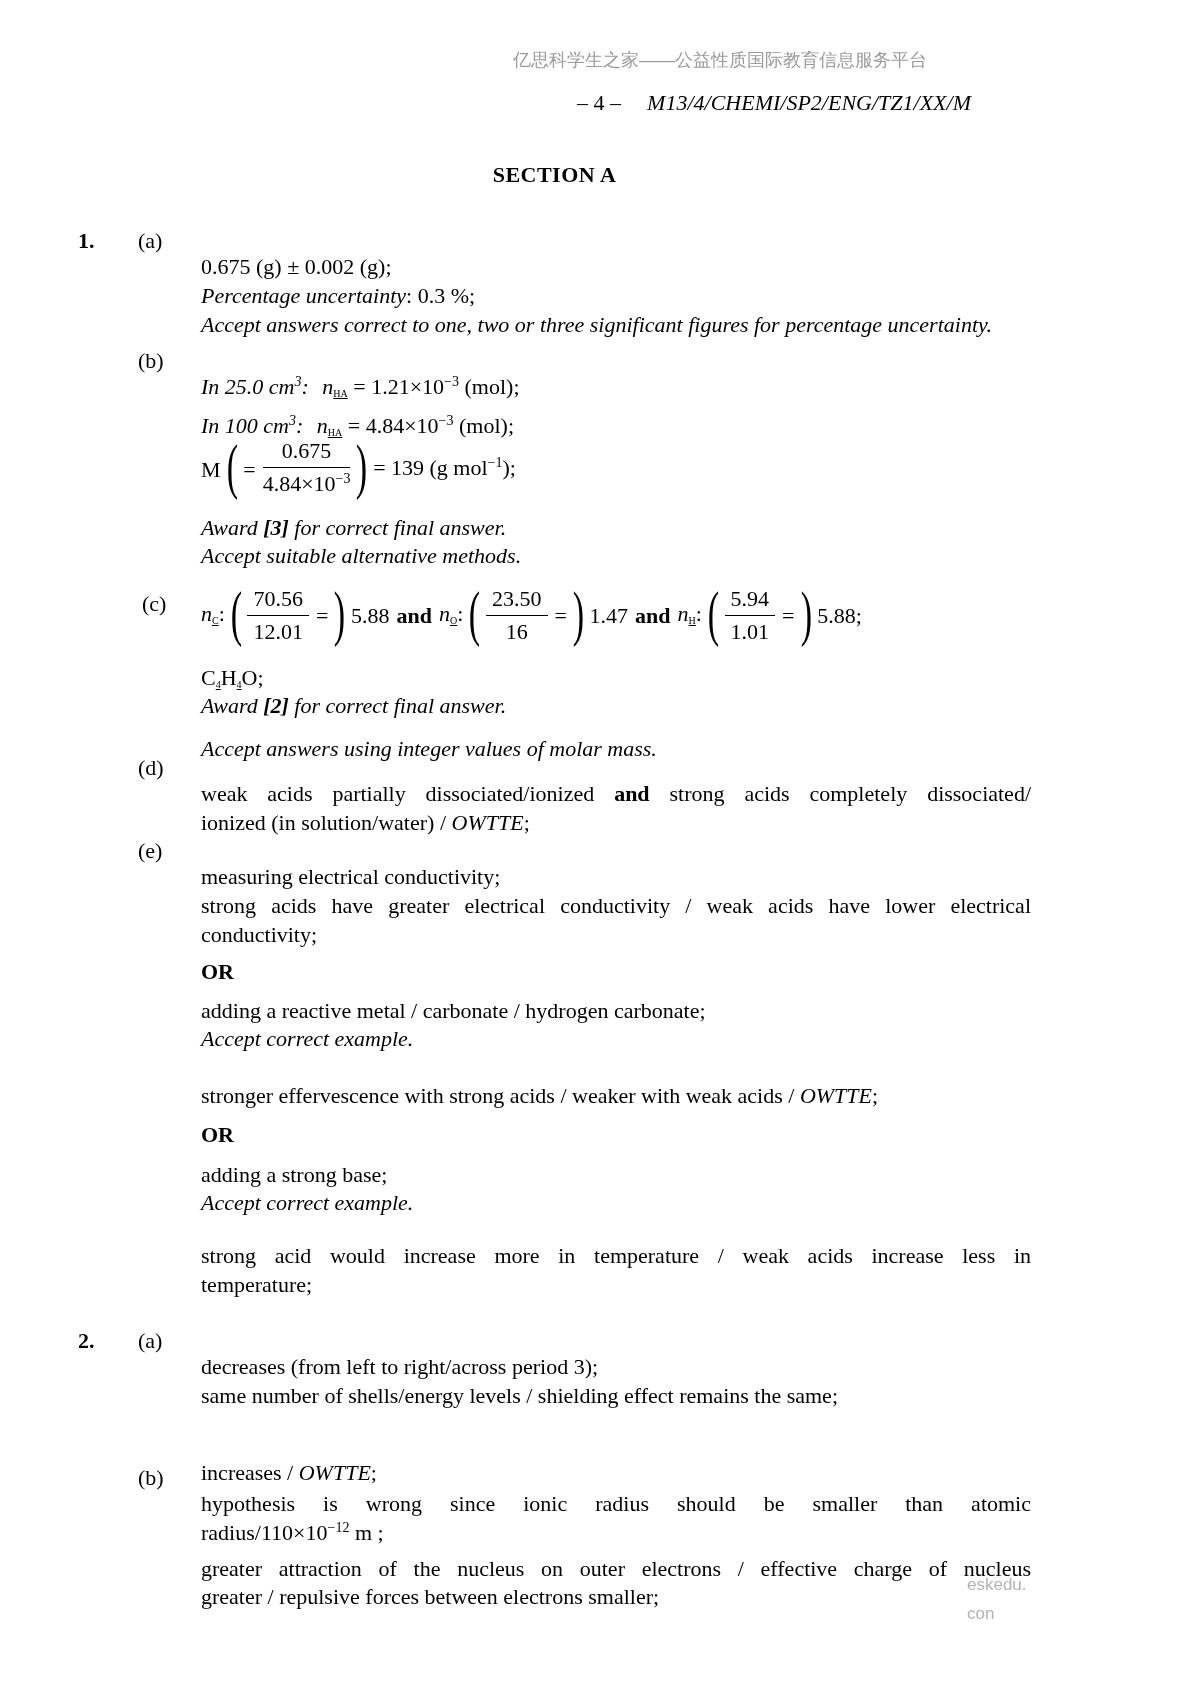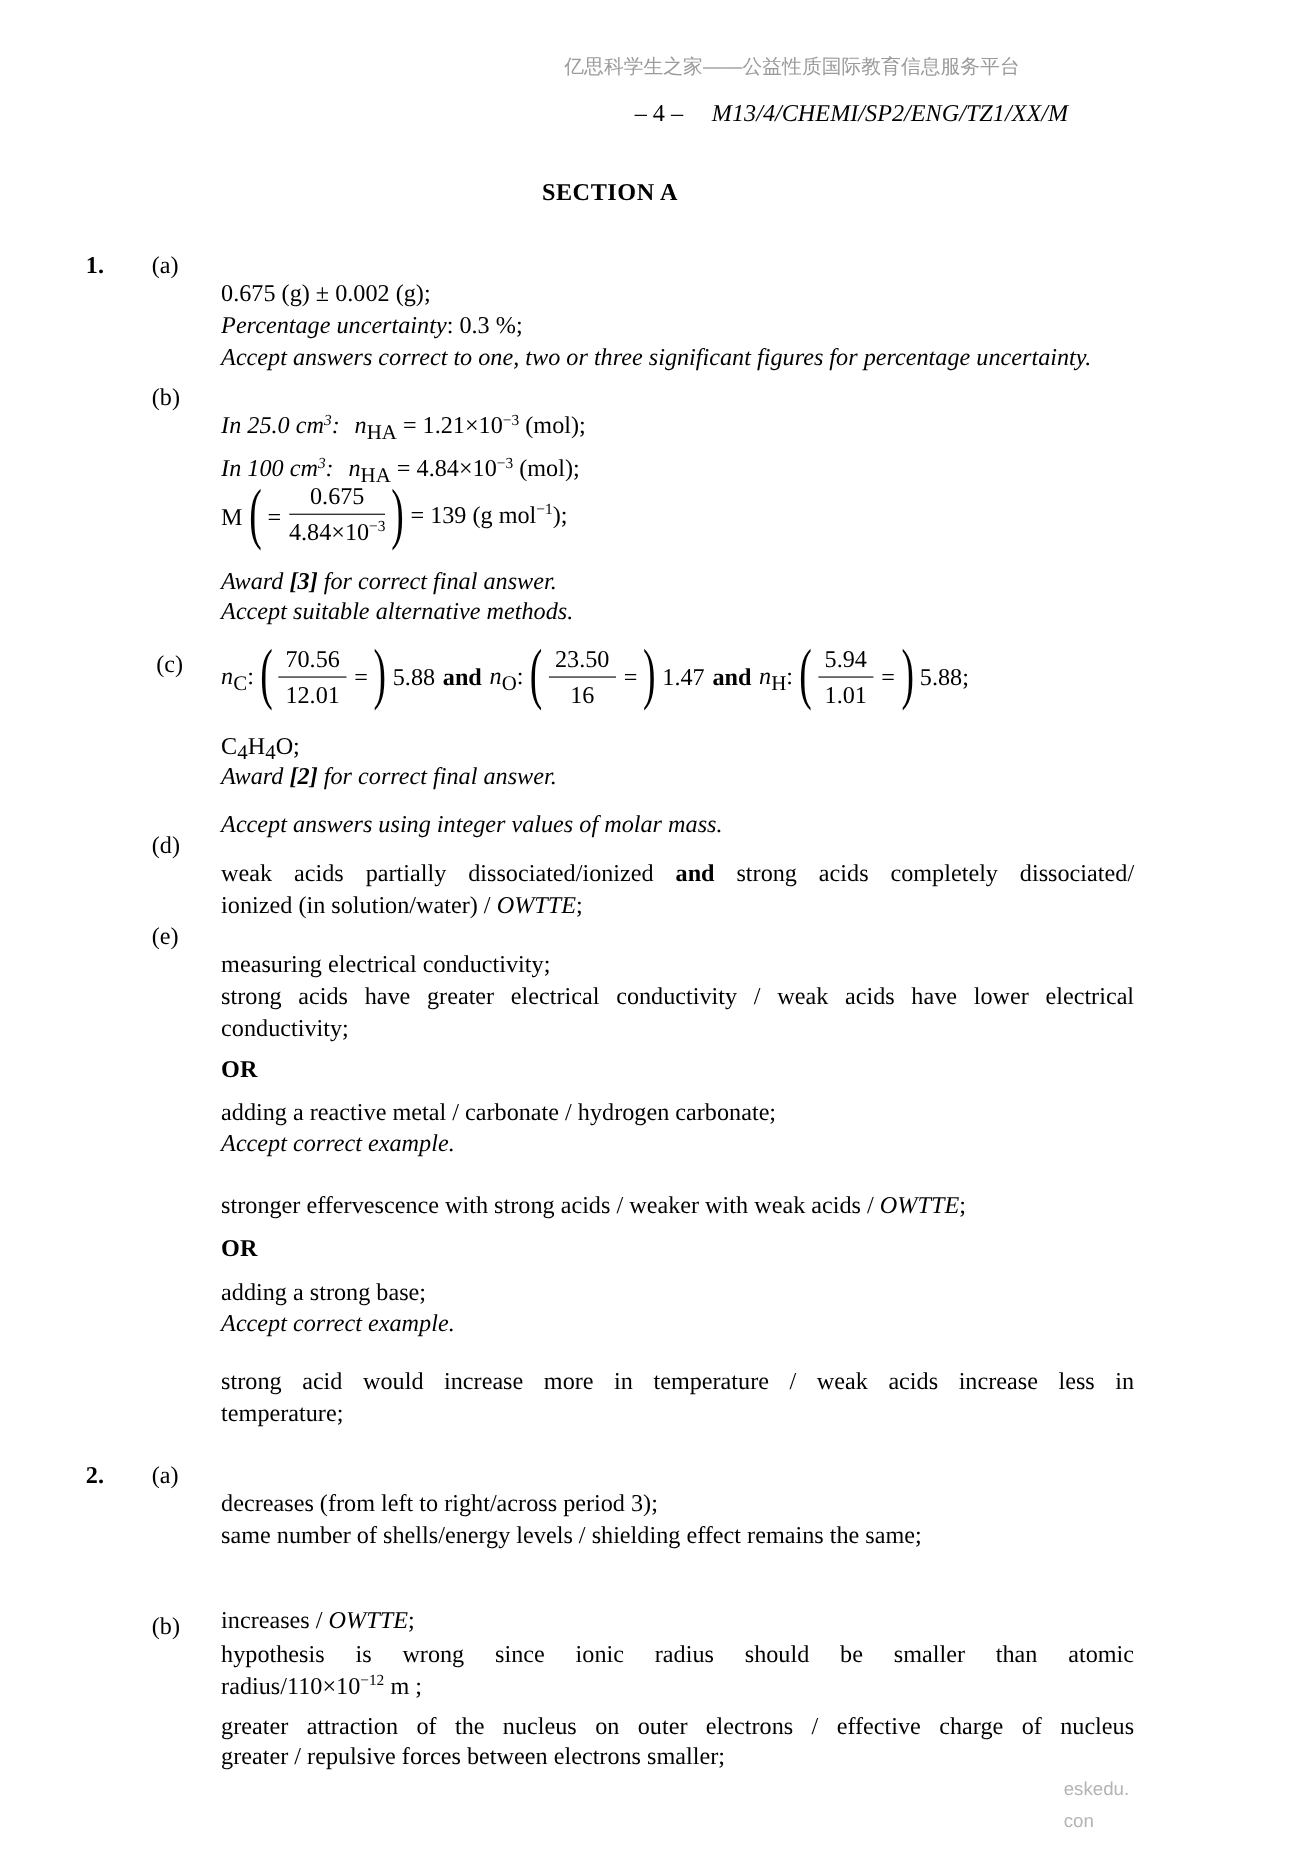--- a/index.html
+++ b/index.html
@@ -15,32 +15,32 @@
     overflow:hidden;
   }
   .t{position:absolute;left:201px;width:830px;margin-top:26px;}
   .plabel{position:absolute;left:138px;width:60px;}
   .qnum{position:absolute;left:78px;width:50px;font-weight:bold;}
   .marks{position:absolute;left:1000px;width:105px;text-align:right;font-weight:bold;font-style:italic;}
   .it{font-style:italic;}
   .bd{font-weight:bold;}
   .just{text-align:justify;text-align-last:justify;}
   .sup{font-size:14px;position:relative;top:-0.55em;}
-  .sub{font-size:19px;position:relative;top:0.25em;}
+  .sub{font-size:10px;position:relative;top:0.25em;text-decoration:underline;}
   .eqrow{display:flex;align-items:center;gap:7px;}
   .grp{white-space:nowrap;}
   .frac{display:inline-block;text-align:center;vertical-align:middle;line-height:26px;}
   .frac .num{display:block;border-bottom:1.4px solid #000;padding:0 6px 3px;}
   .frac .den{display:block;padding-top:3px;}
   .paren{font-size:62px;font-weight:400;line-height:0;display:inline-block;transform:scaleX(0.55);margin:0 -6px;position:relative;top:-3px;}
   .hdr-cn{position:absolute;top:46px;right:120px;font-family:"Liberation Sans","DejaVu Sans",sans-serif;font-size:18px;color:#9b9b9b;}
   .pagenum{position:absolute;top:88px;left:539px;width:120px;text-align:center;}
   .code{position:absolute;top:88px;right:76px;font-style:italic;}
   .title{position:absolute;top:160px;left:78px;width:953px;text-align:center;font-weight:bold;letter-spacing:0.5px;}
-  .wm-bottom{position:absolute;top:1570px;left:967px;font-family:"Liberation Sans","DejaVu Sans",sans-serif;font-size:17px;color:#b3b3b3;margin-top:42px;}
+  .wm-bottom{position:absolute;top:1570px;left:967px;font-family:"Liberation Sans","DejaVu Sans",sans-serif;font-size:17px;color:#b3b3b3;}
 </style>
 </head>
 <body>
 
 <div class="page">
 
   <div class="hdr-cn">亿思科学生之家——公益性质国际教育信息服务平台</div>
   <div class="pagenum">– 4 –</div>
   <div class="code">M13/4/CHEMI/SP2/ENG/TZ1/XX/M</div>
   <div class="title">SECTION A</div>

